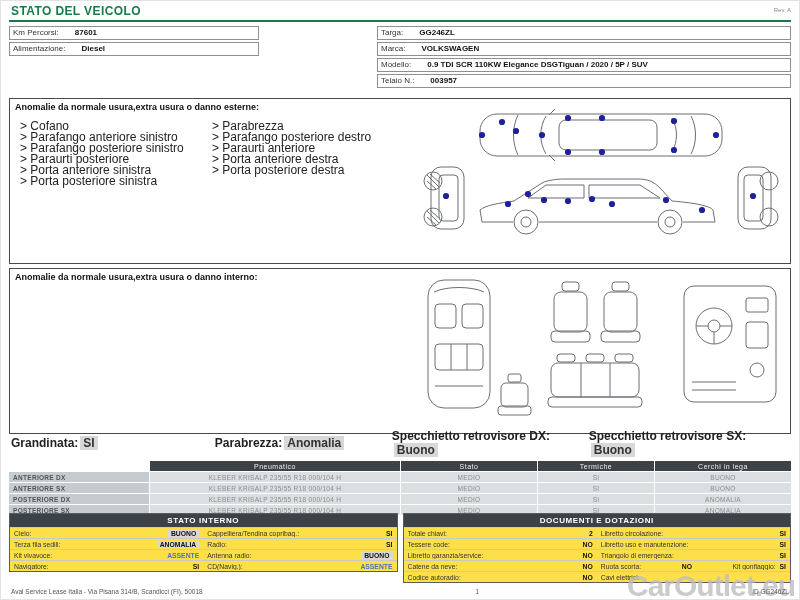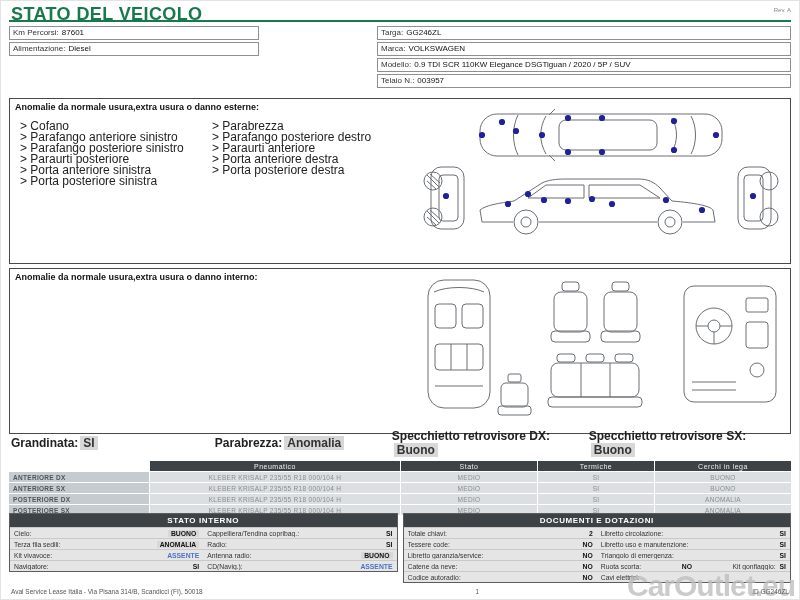--- a/index.html
+++ b/index.html
@@ -1,30 +1,30 @@
 <!DOCTYPE html>
 <html><head>
 <meta charset="utf-8">
 <style>
   html,body{margin:0;padding:0;background:#fff;}
   .page{position:relative;width:800px;height:600px;background:#fff;overflow:hidden;
         font-family:"Liberation Sans",sans-serif;color:#222;border:1px solid #e3e3e3;box-sizing:border-box;}
   
   .hdr{position:absolute;top:3px;left:10px;right:8px;display:flex;justify-content:space-between;align-items:flex-start;}
-  .title{color:#177a4c;font-size:18px;font-weight:bold;letter-spacing:.4px;text-align:center;}
+  .title{color:#177a4c;font-size:12px;font-weight:bold;letter-spacing:.4px;text-align:center;}
   .rev{font-size:6px;color:#888;margin-top:3px;}
   .rule{position:absolute;top:19px;left:8px;right:8px;height:2px;background:#177a4c;}
   
   .info{position:absolute;top:25px;left:8px;right:8px;display:flex;}
   .info-left{width:250px;}
   .info-right{flex:1;margin-left:118px;}
   .field{border:1px solid #8f8f8f;background:#fff;padding:1px 3px;margin-bottom:2px;font-size:8px;
          height:10px;line-height:10px;white-space:nowrap;overflow:hidden;}
   .fl{color:#333;}
-  .fv{font-weight:normal;margin-left:3px;color:#111;}
+  .fv{font-weight:bold;margin-left:16px;color:#111;}
   
   .sect{position:absolute;left:8px;right:8px;border:1px solid #4a4a4a;background:#fff;padding-left:28px;}
   .sect-ext{top:97px;height:164px;}
   .sect-int{top:267px;height:164px;}
   .sect-title{position:absolute;top:3px;left:5px;font-size:9px;font-weight:bold;color:#111;}
   .list{position:absolute;top:22px;font-size:12px;line-height:11px;color:#222;}
   .list .li::before{content:">  ";}
   .c1{left:10px;}
   .c2{left:202px;}
   .diag{position:absolute;right:4px;top:5px;width:370px;height:152px;}
@@ -36,21 +36,21 @@
   .badge{display:inline-block;background:#d8d8d8;padding:0 3px;font-weight:bold;color:#333;margin-left:2px;}
   
   .tyre-grid{position:absolute;top:460px;left:8px;right:8px;display:grid;
              grid-template-columns:140px 250px 136px 116px 1fr;gap:1px;background:#fff;}
   .th{background:#3d4247;color:#ececec;text-align:center;font-size:7px;letter-spacing:.5px;padding:2px 0 1px;}
   .th.blank{background:#fff;}
   .tpos{background:#c6cbd0;color:#4f555a;font-weight:bold;font-size:6.5px;letter-spacing:.3px;padding:1.5px 4px;}
   .tval{background:#dcdfe2;color:#878e94;font-size:6.5px;text-align:center;letter-spacing:.3px;padding:1.5px 2px;white-space:nowrap;overflow:hidden;}
   
   .bottom{position:absolute;top:512px;left:8px;right:8px;display:flex;gap:5px;align-items:flex-start;}
-  .panel{flex:1;border:1px solid #5c5c5c;background:#e5e5e5;}
+  .panel{flex:1;border:1px solid #5c5c5c;background:#fde047;}
   .phead{background:#3d4247;color:#fff;text-align:center;font-size:8px;font-weight:bold;letter-spacing:.6px;padding:2px 0;}
   .prow{display:flex;border-top:1px solid #c9c9c9;height:10px;align-items:center;font-size:6.8px;}
   .pcell{flex:1;display:flex;align-items:center;padding:0 4px;min-width:0;}
   .pl{color:#333;white-space:nowrap;overflow:hidden;}
   .pv{margin-left:auto;font-weight:bold;color:#111;}
   .pv.badge{background:#d8d8d8;padding:0 3px;margin-left:auto;}
   .pv.assente{color:#4a72c4;}
   .duo .pl.second{margin-left:auto;}
   .duo .pv{margin-left:4px;}
   .duo .pv.first{margin-left:auto;}

